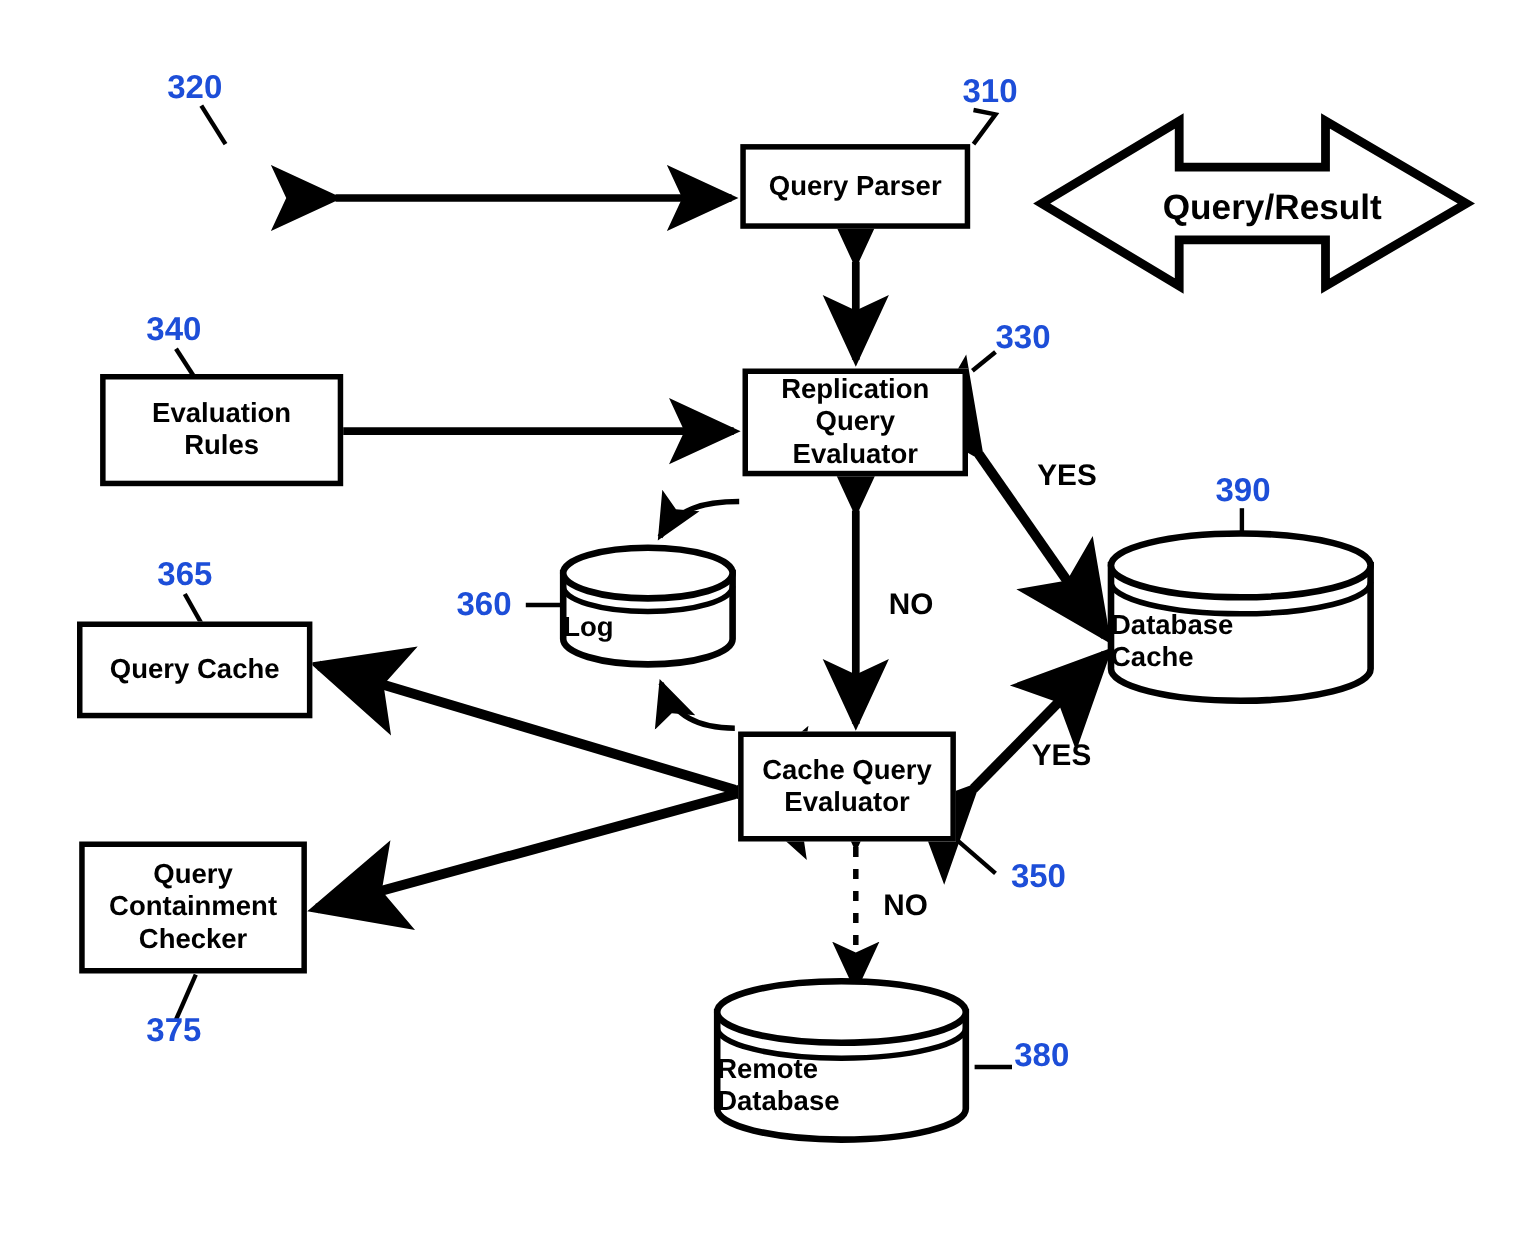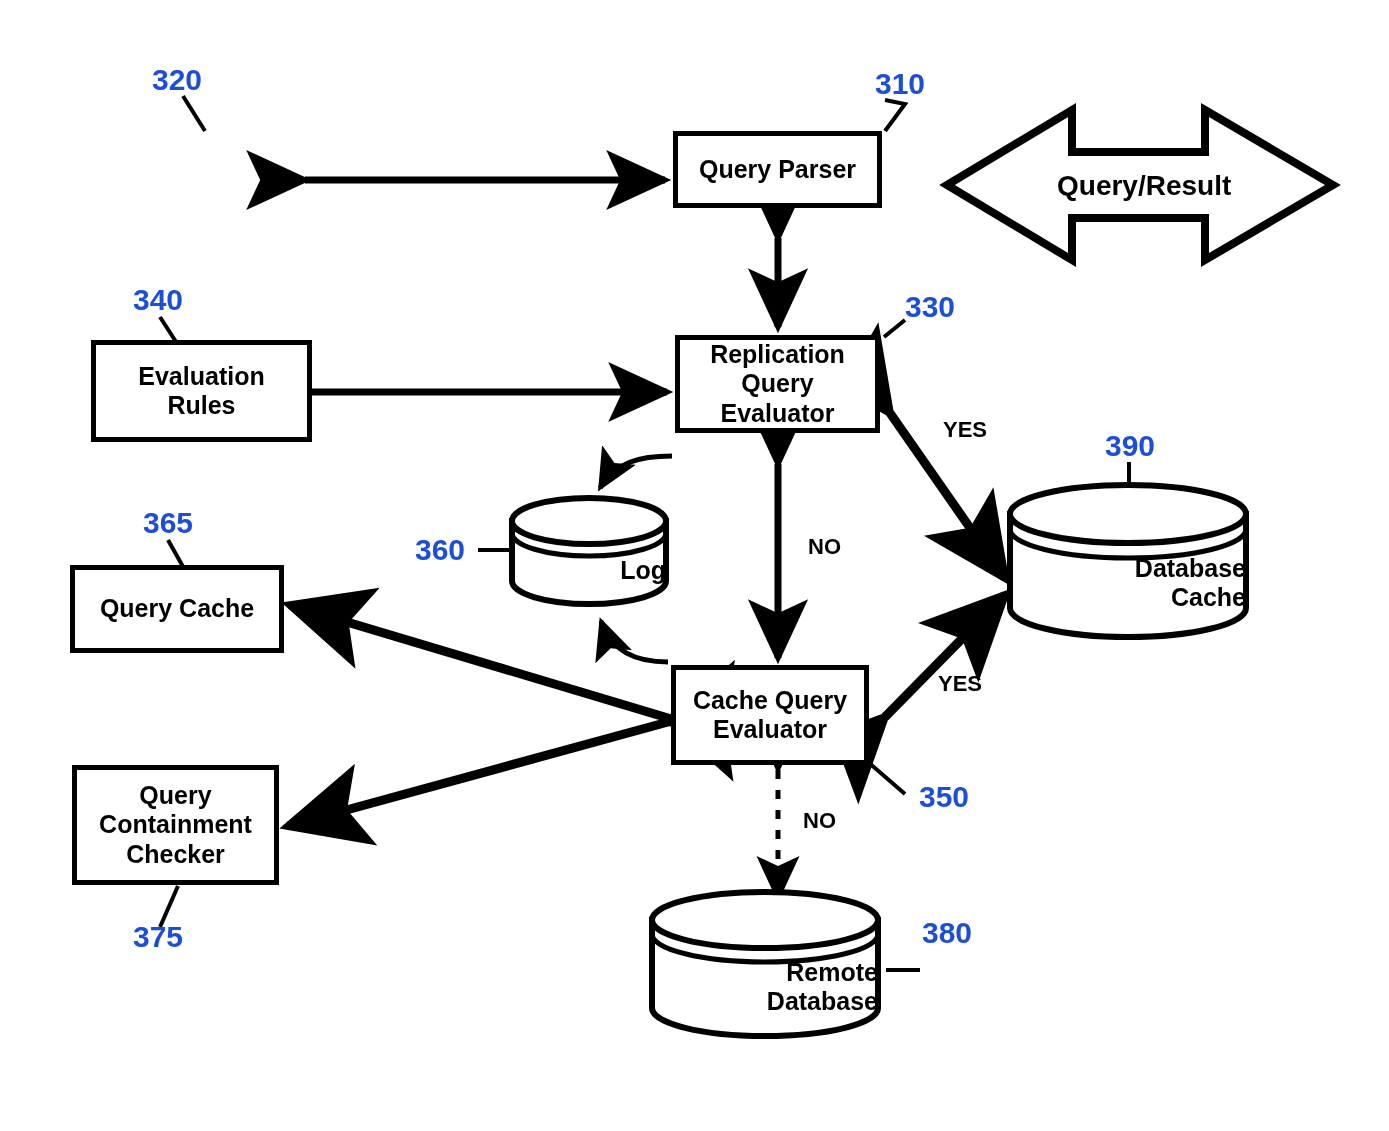--- a/index.html
+++ b/index.html
@@ -48,39 +48,39 @@
     position: absolute;
     font-family: "Liberation Sans", sans-serif;
     font-size: 30px;
     font-weight: 700;
     color: #1d4ed8;
     white-space: nowrap;
   }
   .edge-label {
     position: absolute;
     font-family: "Liberation Sans", sans-serif;
-    font-size: 22px;
+    font-size: 27px;
     font-weight: 600;
     color: #000000;
     white-space: nowrap;
   }
   .cyl-label {
     position: absolute;
     font-family: "Liberation Sans", sans-serif;
     font-size: 25px;
     font-weight: 600;
     color: #000000;
-    text-align: right;
+    text-align: left;
     line-height: 1.17;
     white-space: nowrap;
   }
   .qr-label {
     position: absolute;
     font-family: "Liberation Sans", sans-serif;
-    font-size: 28px;
+    font-size: 32px;
     font-weight: 600;
     color: #000000;
     white-space: nowrap;
   }
 </style>
 </head>
 <body>
 
 <div id="canvas">
 
@@ -268,21 +268,21 @@
   <div class="ref-label" style="left:1105px; top:429px;">390</div>
 
   <div class="ref-label" style="left:143px; top:506px;">365</div>
 
   <div class="ref-label" style="left:415px; top:533px;">360</div>
 
   <div class="ref-label" style="left:907px; top:780px;margin-left:12px;">350</div>
 
   <div class="ref-label" style="left:133px; top:920px;">375</div>
 
-  <div class="ref-label" style="left:922px; top:916px;">380</div>
+  <div class="ref-label" style="left:922px; top:943px;">380</div>
 
   <div class="qr-label" style="left:1057px; top:170px;">Query/Result</div>
 
   <div class="edge-label" style="left:943px; top:417px;">YES</div>
 
   <div class="edge-label" style="left:808px; top:534px;">NO</div>
 
   <div class="edge-label" style="left:938px; top:671px;">YES</div>
 
   <div class="edge-label" style="left:803px; top:808px;">NO</div>

